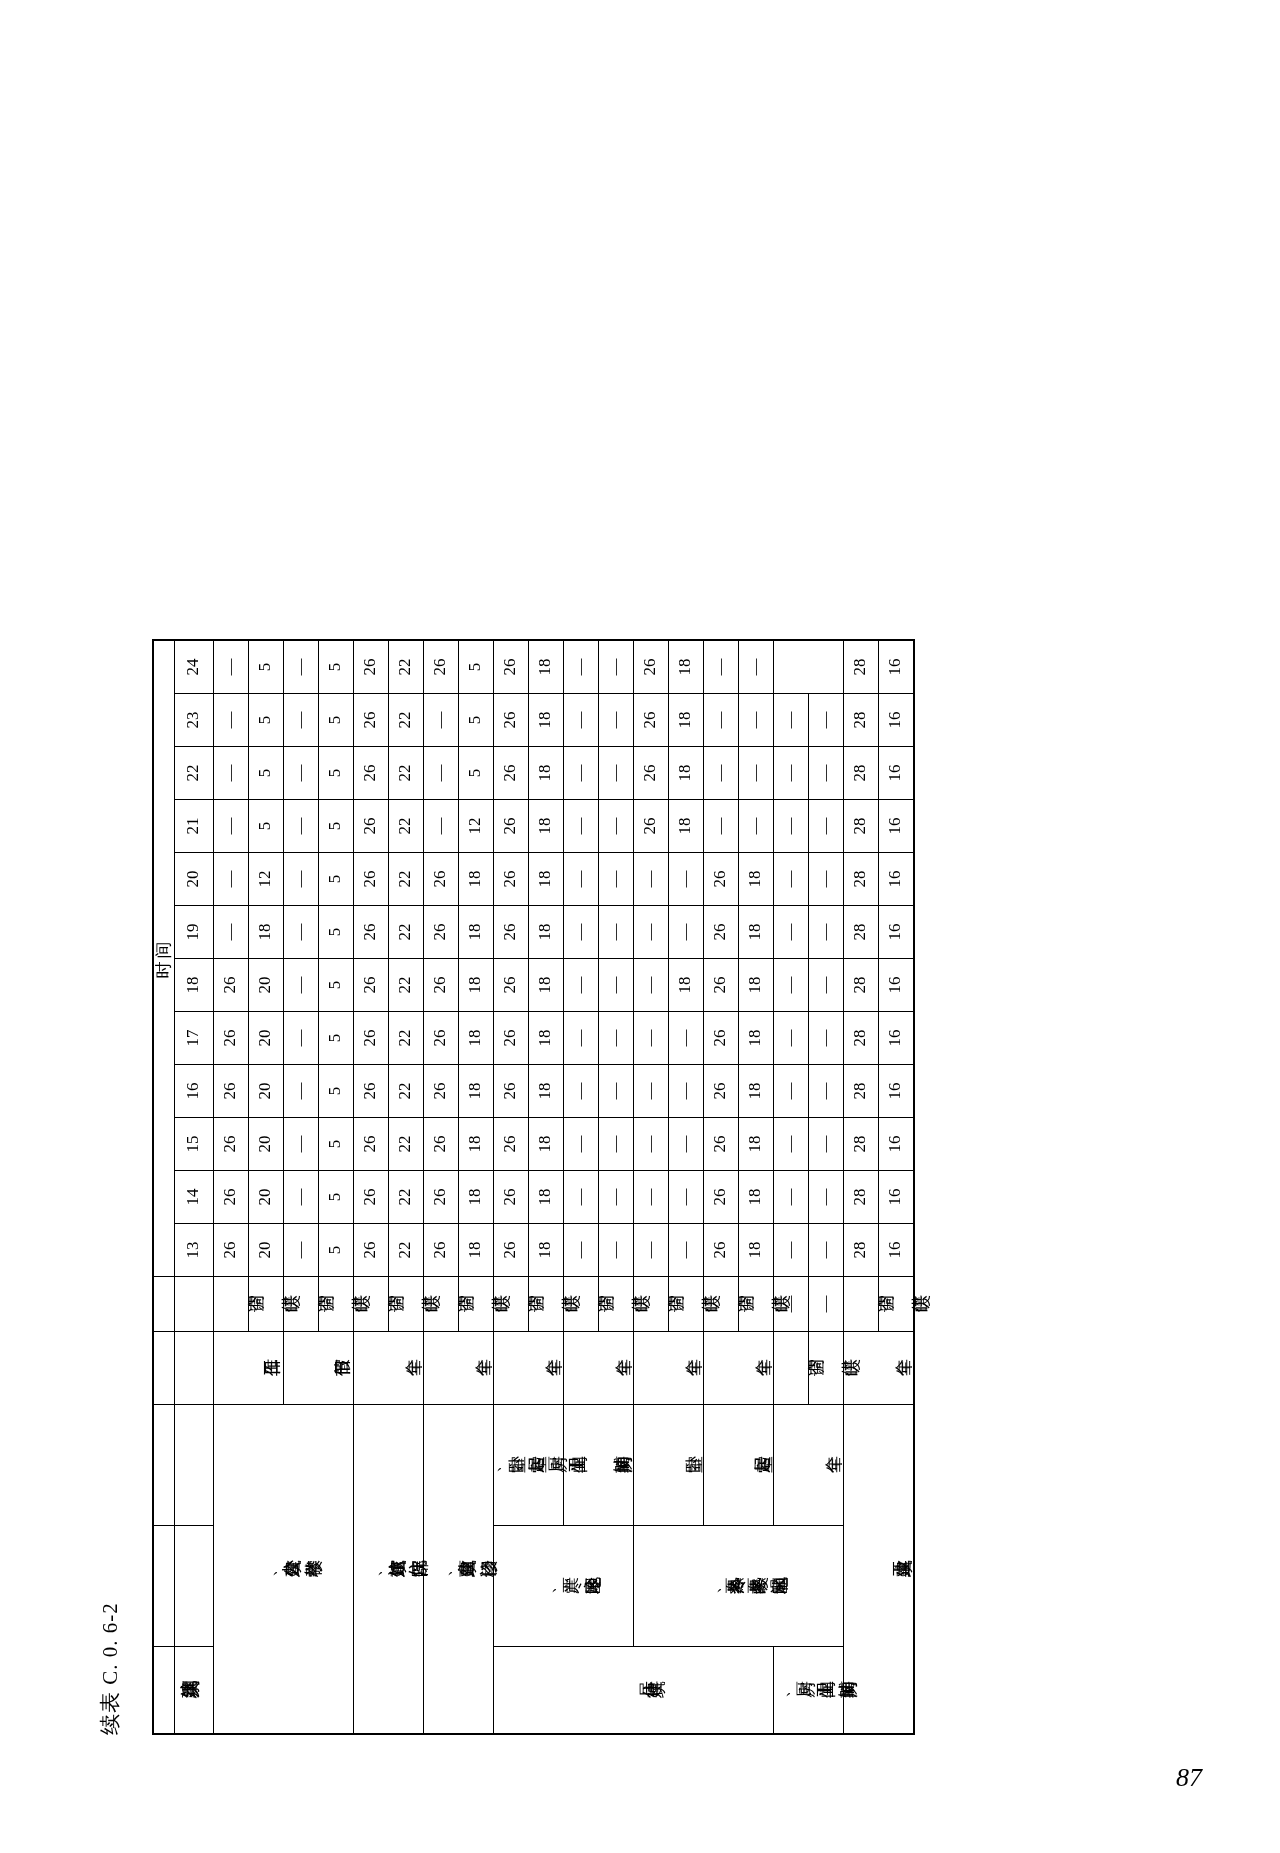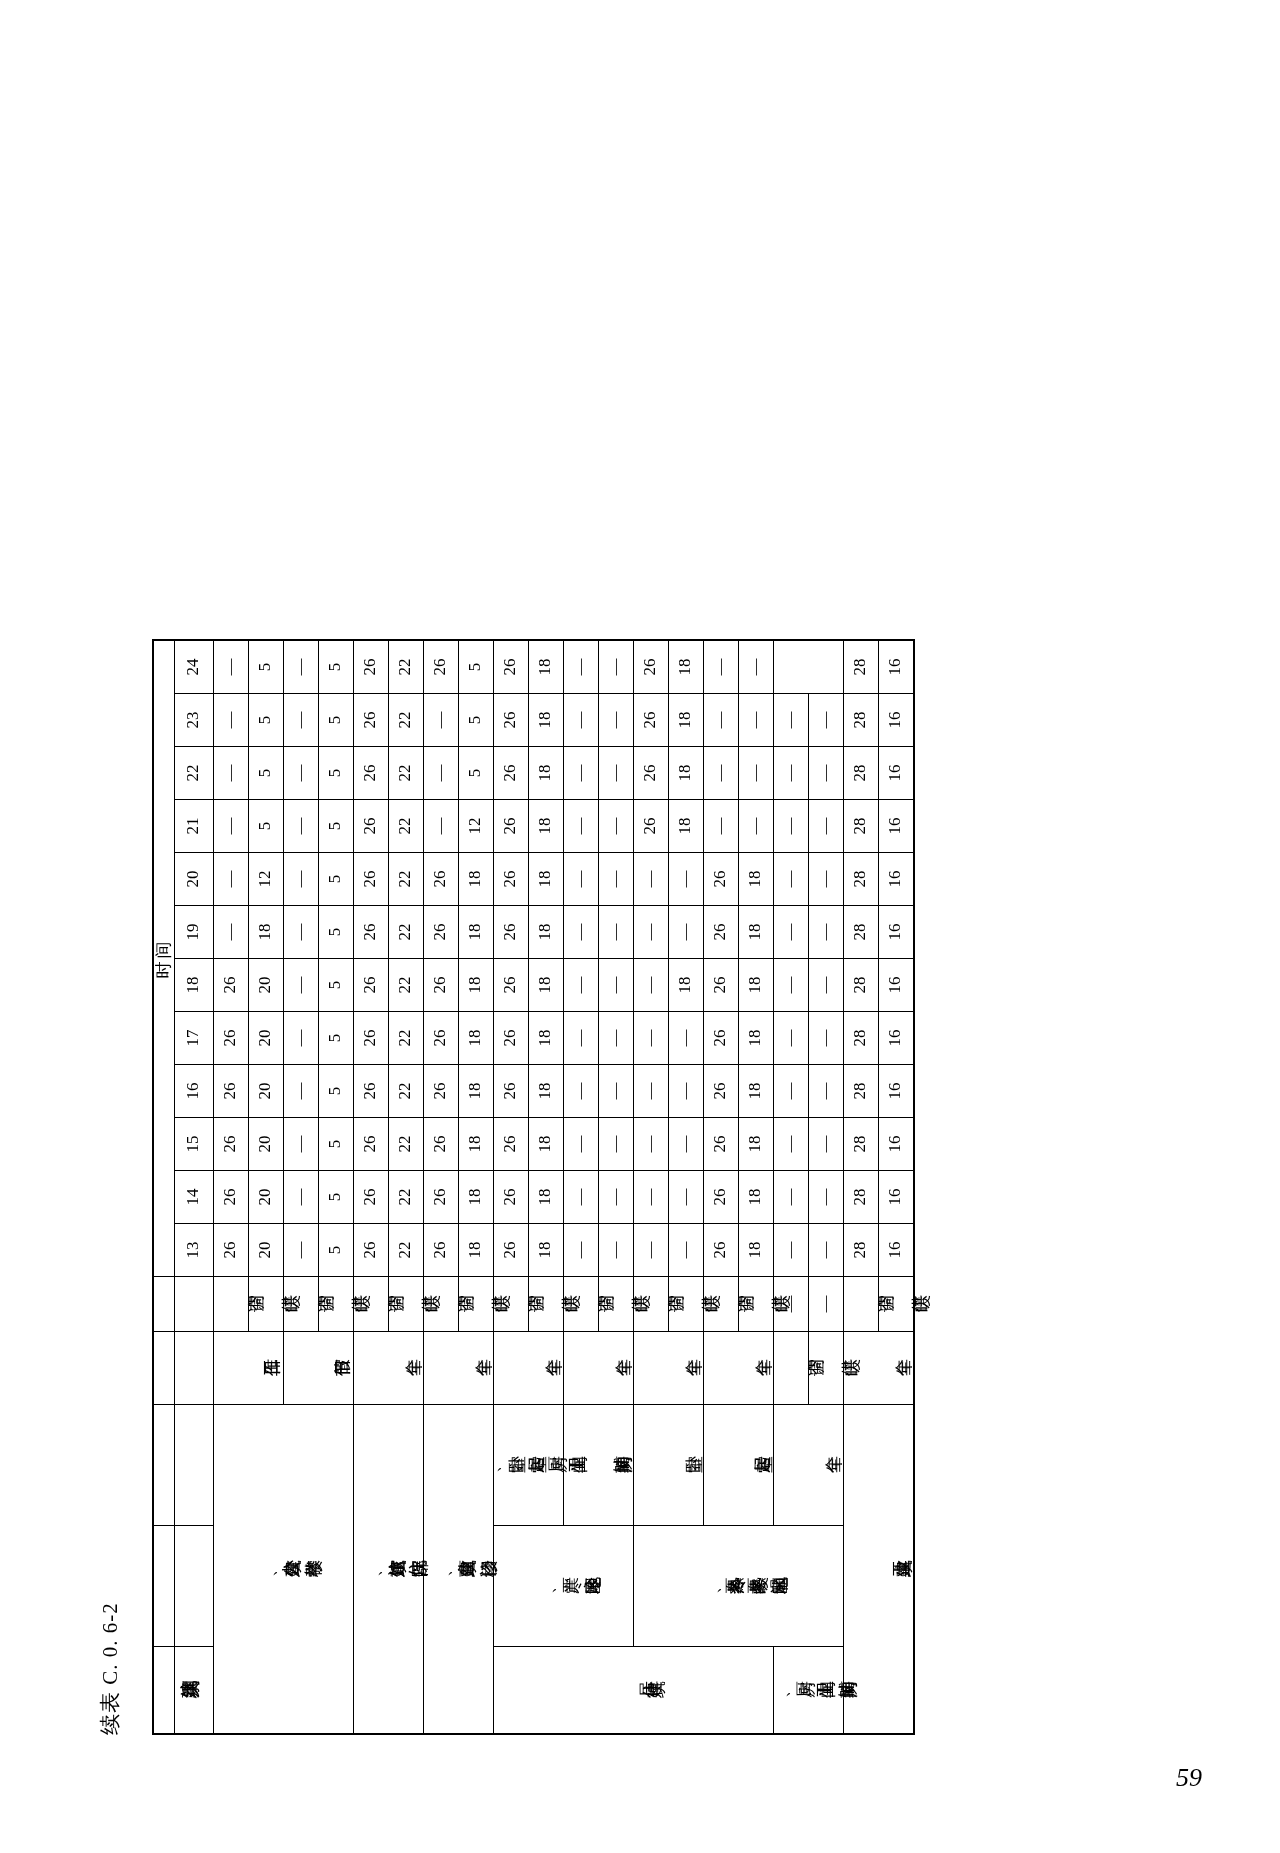--- a/index.html
+++ b/index.html
@@ -448,14 +448,14 @@
             <td class="c-val">16</td>
             <td class="c-val">16</td>
             <td class="c-val">16</td>
             <td class="c-val">16</td>
           </tr>
         </tbody>
       </table>
     </div>
   </div>
 
-  <div class="pagenum">59</div>
+  <div class="pagenum">87</div>
 </div>
 
 </body></html>

